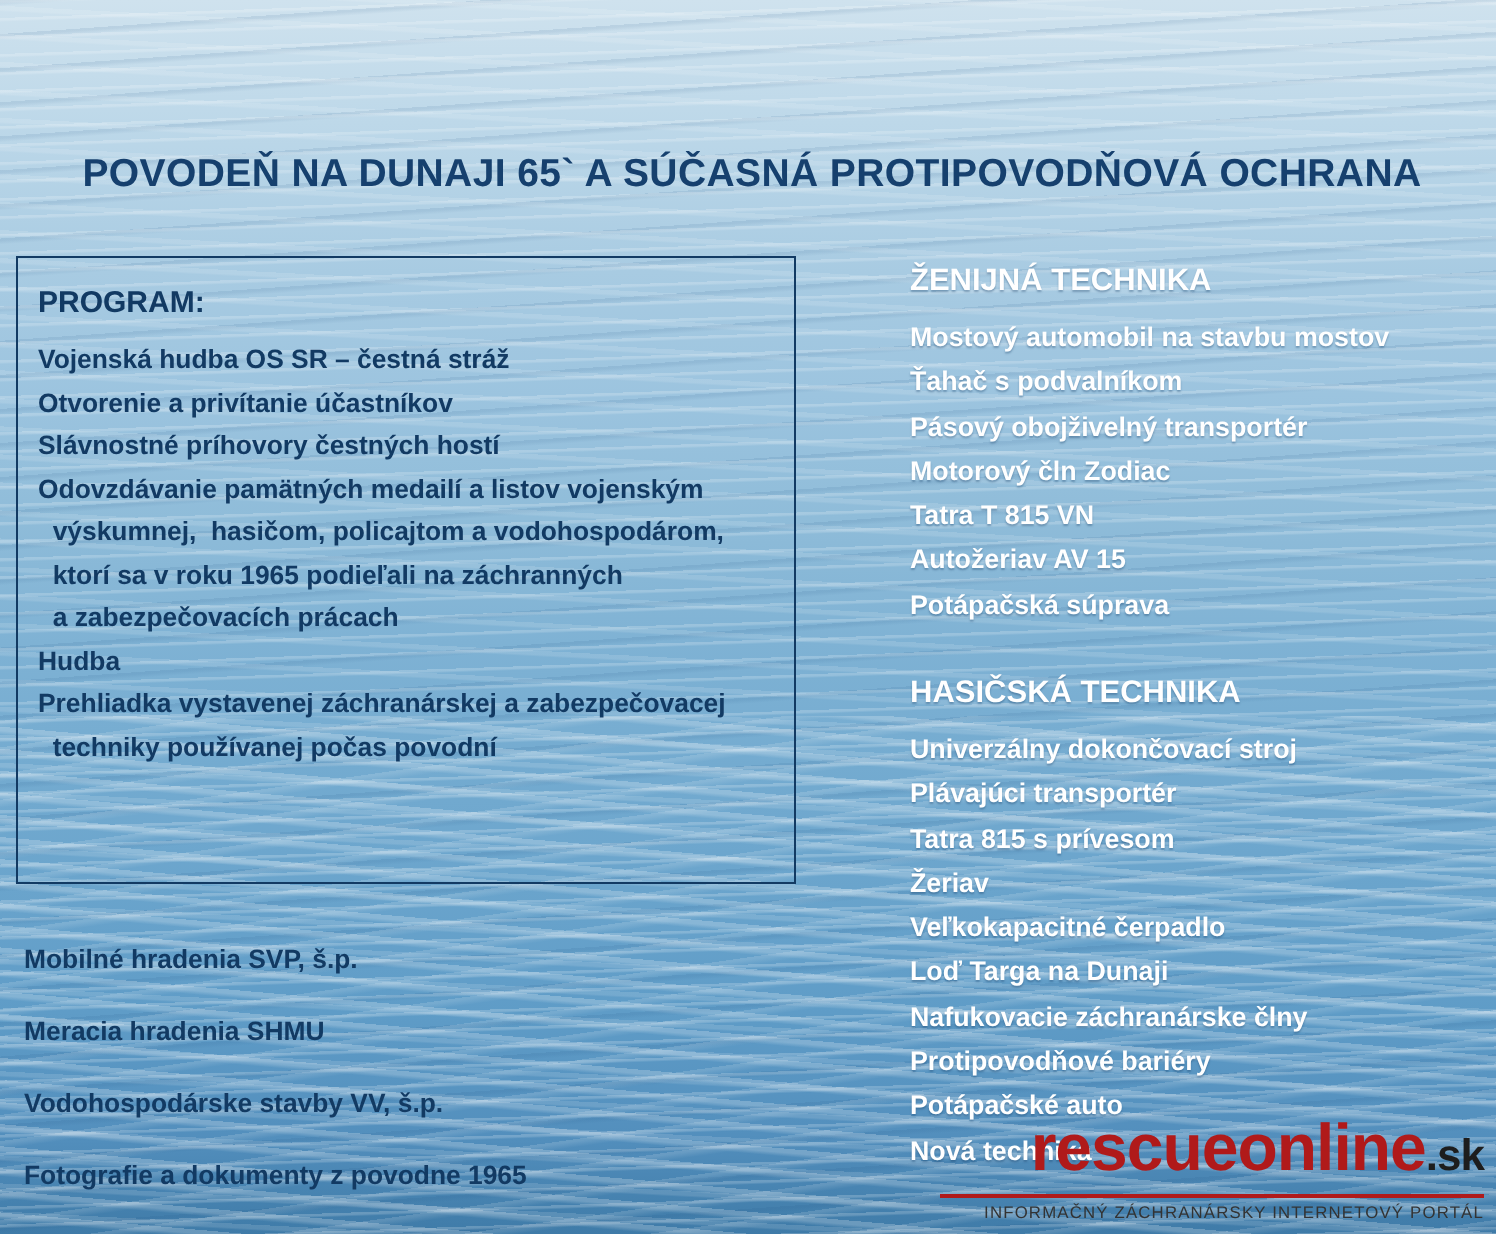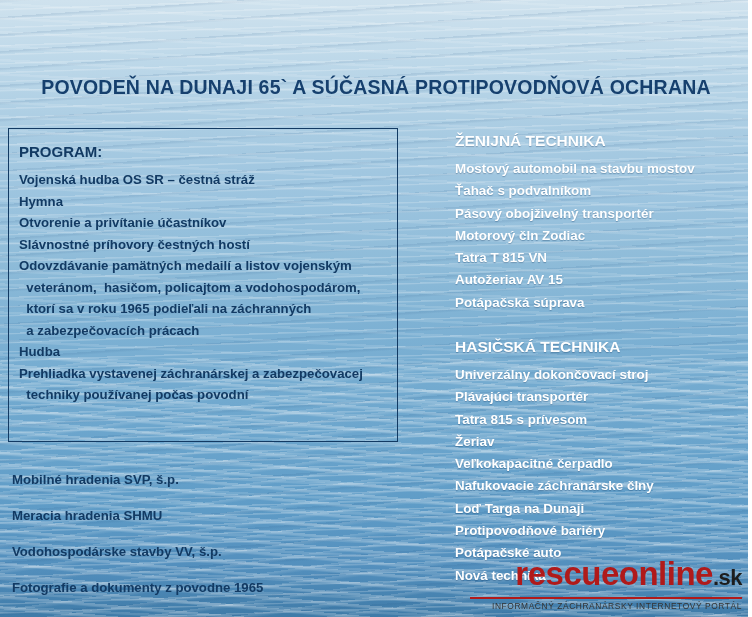--- a/index.html
+++ b/index.html
@@ -162,25 +162,24 @@
 </head>
 <body>
 
 <div id="slide">
 
   <div id="title" class="layer">POVODEŇ  NA DUNAJI  65` A SÚČASNÁ PROTIPOVODŇOVÁ OCHRANA</div>
 
   <div id="program-box" class="layer">
     <div class="heading">PROGRAM:</div>
     <div class="item">Vojenská hudba OS SR – čestná stráž</div>
-    <div class="item">Hymna</div>
     <div class="item">Otvorenie a privítanie účastníkov</div>
     <div class="item">Slávnostné príhovory čestných hostí</div>
     <div class="item">Odovzdávanie pamätných medailí a listov vojenským</div>
-    <div class="item">  veteránom,  hasičom, policajtom a vodohospodárom,</div>
+    <div class="item">  výskumnej,  hasičom, policajtom a vodohospodárom,</div>
     <div class="item">  ktorí sa v roku 1965 podieľali na záchranných</div>
     <div class="item">  a zabezpečovacích prácach</div>
     <div class="item">Hudba</div>
     <div class="item">Prehliadka vystavenej záchranárskej a zabezpečovacej</div>
     <div class="item">  techniky používanej počas povodní</div>
   </div>
 
   <div id="lower-left" class="layer">
     <div class="item">Mobilné hradenia SVP, š.p.</div>
     <div class="item">Meracia hradenia SHMU</div>
@@ -199,22 +198,22 @@
     <div class="item">Potápačská súprava</div>
   </div>
 
   <div id="tech-fire" class="right-col layer">
     <div class="heading">HASIČSKÁ TECHNIKA</div>
     <div class="item">Univerzálny dokončovací stroj</div>
     <div class="item">Plávajúci transportér</div>
     <div class="item">Tatra 815 s prívesom</div>
     <div class="item">Žeriav</div>
     <div class="item">Veľkokapacitné čerpadlo</div>
+    <div class="item">Loď Targa na Dunaji</div>
     <div class="item">Nafukovacie záchranárske člny</div>
-    <div class="item">Loď Targa na Dunaji</div>
     <div class="item">Protipovodňové bariéry</div>
     <div class="item">Potápačské auto</div>
     <div class="item">Nová technika</div>
   </div>
 
   <div id="logo" class="layer">
     <div class="wordmark"><span>rescueonline</span><span class="tld">.sk</span></div>
     <div class="rule"></div>
     <div class="tagline">INFORMAČNÝ ZÁCHRANÁRSKY INTERNETOVÝ PORTÁL</div>
   </div>

